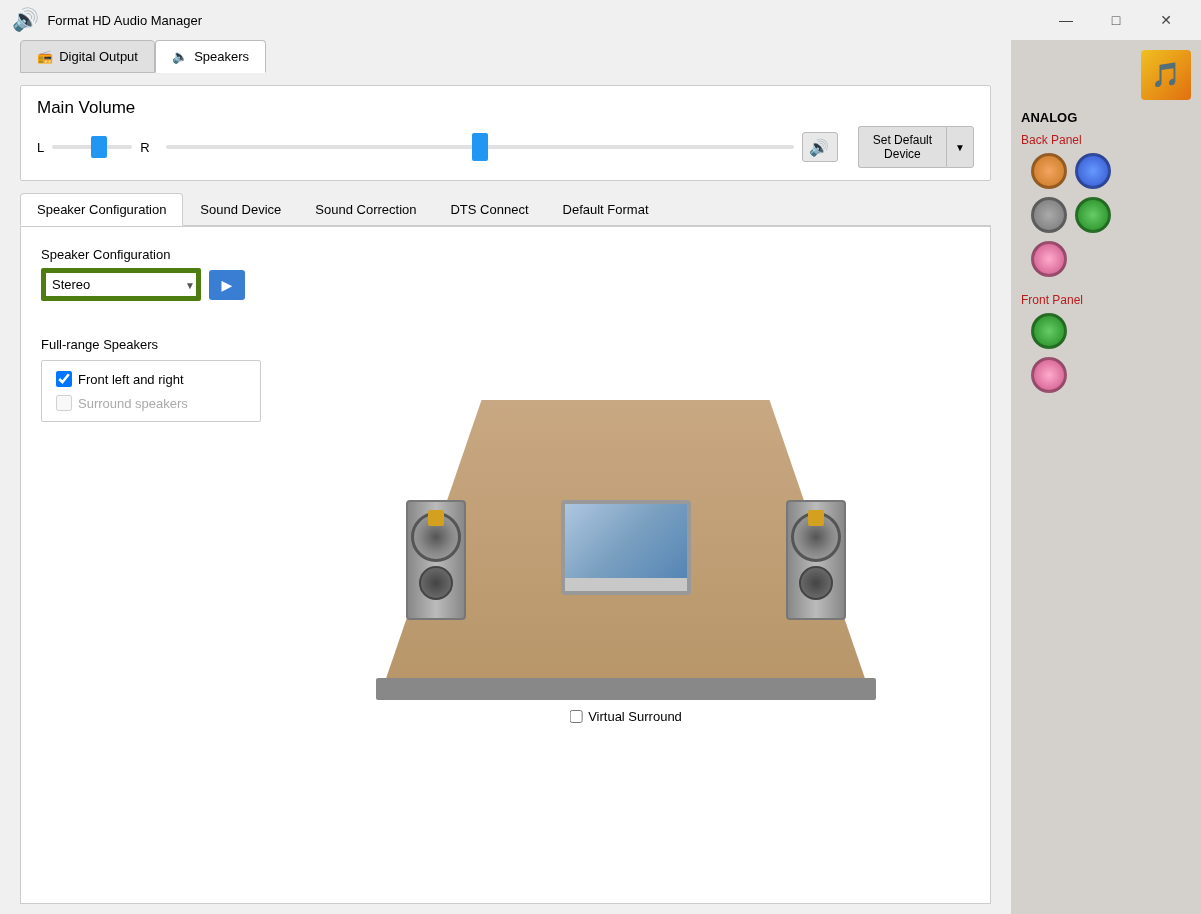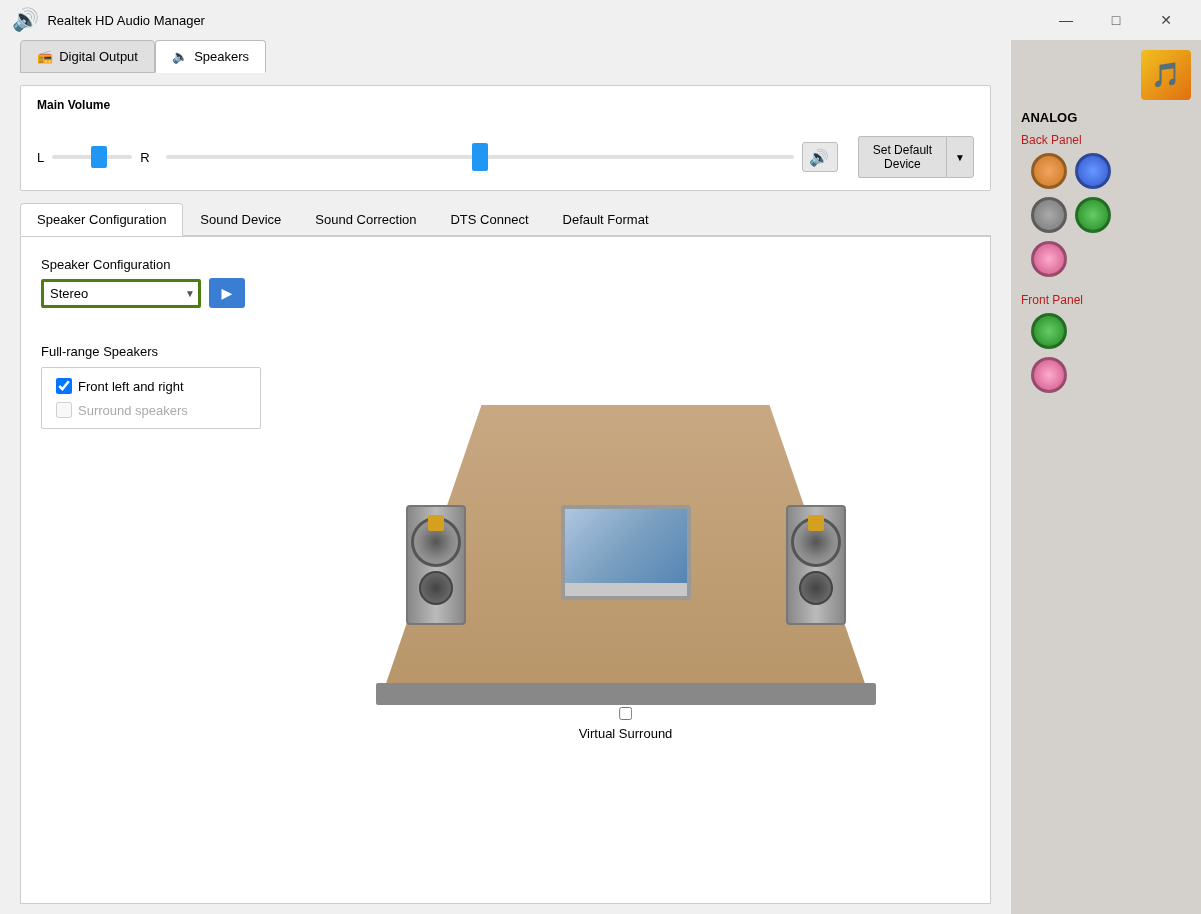--- a/index.html
+++ b/index.html
@@ -83,23 +83,23 @@
 
     
     .volume-section {
       background: white;
       border: 1px solid #ccc;
       padding: 12px 16px;
       margin-bottom: 12px;
       border-radius: 2px;
     }
     .volume-label {
-      font-weight: bold;
-      font-size: 12px;
-      margin-bottom: 24px;
+      font-weight: normal;
+      font-size: 17px;
+      margin-bottom: 8px;
     }
     .volume-row {
       display: flex;
       align-items: center;
       gap: 8px;
     }
     .volume-slider-small {
       width: 80px;
       -webkit-appearance: none;
       appearance: none;
@@ -220,21 +220,21 @@
       margin-bottom: 6px;
     }
     .config-select-row {
       display: flex;
       align-items: center;
       gap: 8px;
     }
     .config-select {
       width: 160px;
       padding: 4px 6px;
-      border: 3px solid #4d7c0f;
+      border: 5px solid #4d7c0f;
       border-radius: 2px;
       background: white;
       font-size: 13px;
       appearance: none;
       -webkit-appearance: none;
     }
     .select-wrapper {
       position: relative;
       display: inline-block;
     }
@@ -490,21 +490,21 @@
     .audio-icon {
       font-size: 22px;
     }
   </style>
 </head>
 <body>
 
 <div class="title-bar">
   <div class="title-bar-left">
     <span class="audio-icon">🔊</span>
-    <span>Realtek HD Audio Manager</span>
+    <span>Format HD Audio Manager</span>
   </div>
   <div class="title-bar-controls">
     <button class="title-btn">—</button>
     <button class="title-btn">□</button>
     <button class="title-btn close">✕</button>
   </div>
 </div>
 
 <div class="main-container">
 
@@ -599,21 +599,21 @@
             <div class="speaker speaker-left">
               <div class="speaker-top"></div>
             </div>
             <div class="speaker speaker-right">
               <div class="speaker-top"></div>
             </div>
             <div class="tv">
               <div class="tv-screen"></div>
             </div>
 
-            <div class="virtual-surround-row" style="position:absolute;bottom:4px;left:50%;transform:translateX(-50%);flex-direction:column;">
+            <div class="virtual-surround-row" style="position:absolute;bottom:16px;left:50%;transform:translateX(-50%);">
               <input type="checkbox" style="">
               <span>Virtual Surround</span>
             </div>
           </div>
         </div>
       </div>
     </div>
   </div>
 
   <div class="right-sidebar">

